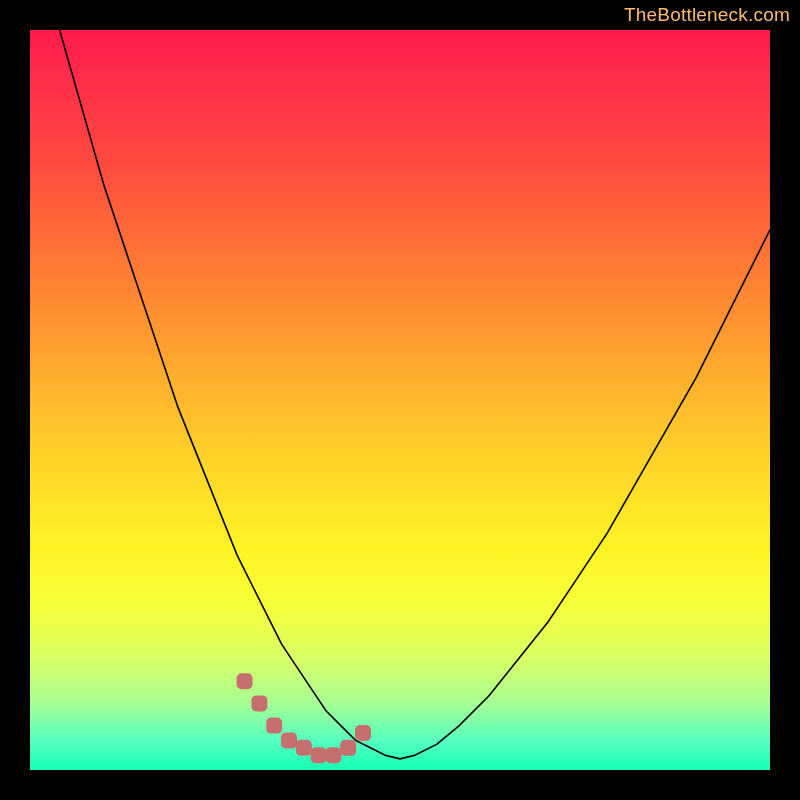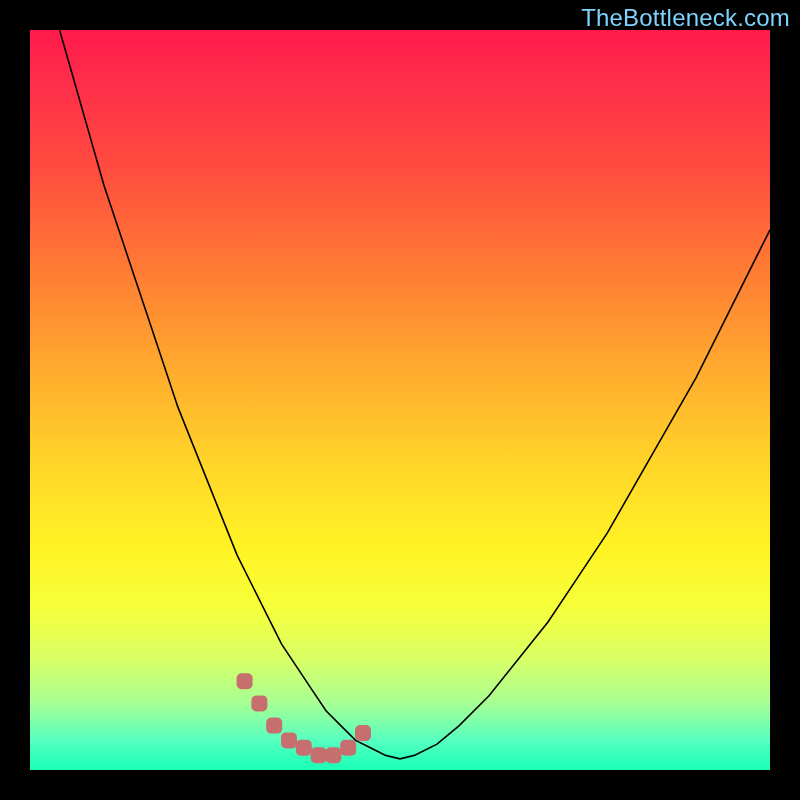--- a/index.html
+++ b/index.html
@@ -35,22 +35,22 @@
       #d8ff66 85%,
       #a6ff94 91%,
       #56ffc0 96%,
       #18ffb6 100%
     );
   }
   .watermark {
     position: absolute;
     top: 4px;
     right: 10px;
-    color: #7dd3fc;
-    font-size: 24px;
+    color: #fdba74;
+    font-size: 19px;
     font-weight: 400;
     letter-spacing: 0.2px;
     user-select: none;
   }
   svg.curve {
     position: absolute;
     left: 0;
     top: 0;
     width: 740px;
     height: 740px;

